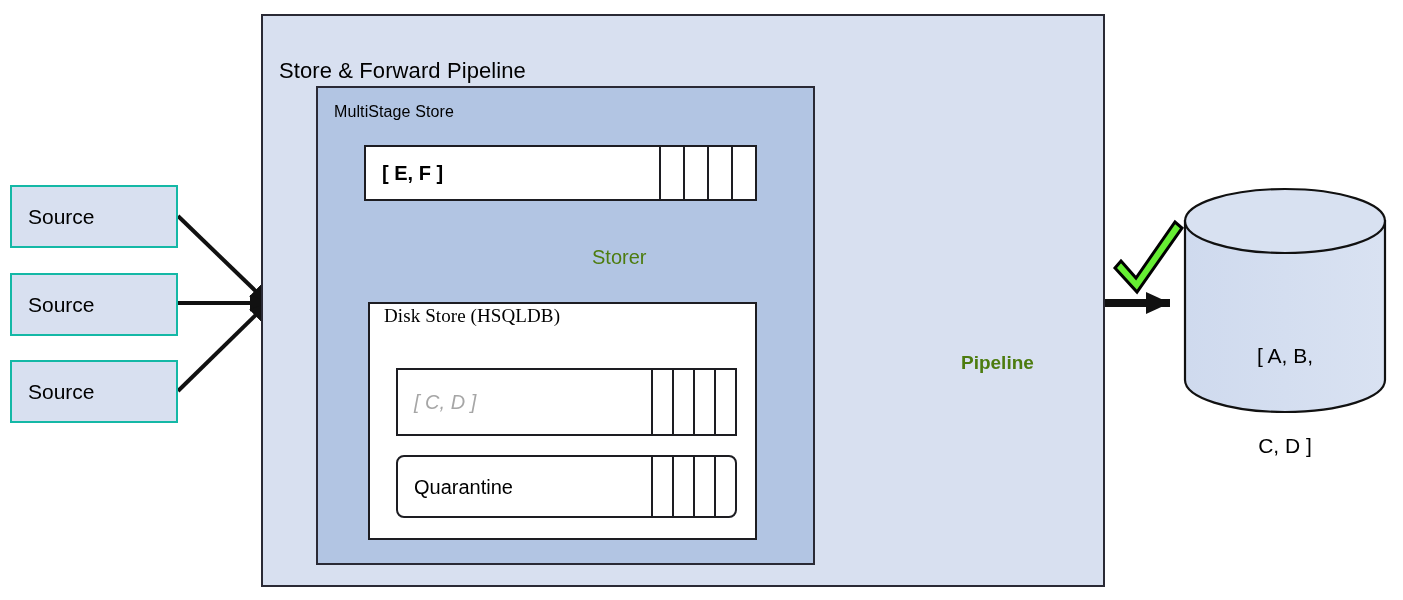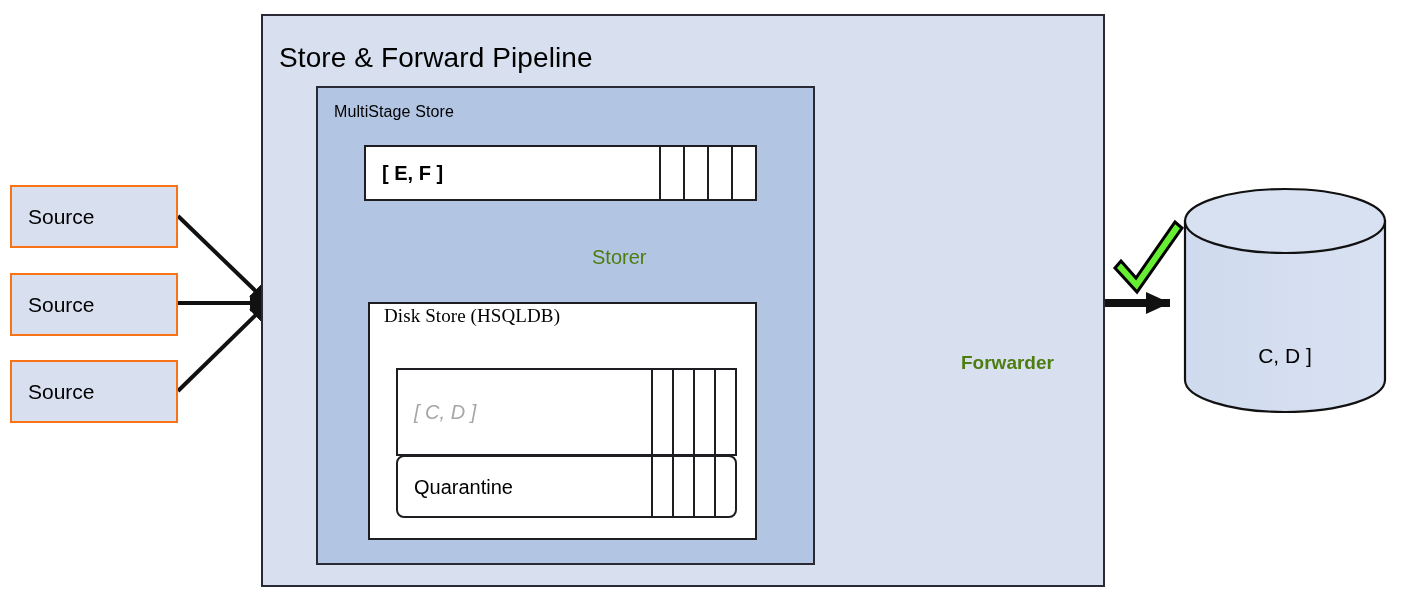--- a/index.html
+++ b/index.html
@@ -44,21 +44,21 @@
     border: 2px solid #1d1d22;
   }
   .box-title {
     position: absolute;
     left: 16px;
     font-size: 21px;
     color: #000000;
     white-space: nowrap;
     letter-spacing: .1px;
   }
-  .pipeline-box > .box-title { top: 26px; font-size: 28px; }
+  .pipeline-box > .box-title { top: 42px; font-size: 22px; }
   .multistage-box > .box-title { top: 15px; font-size: 16px; }
   .diskstore-box > .box-title { top: 1px; left: 14px; font-size: 19px; font-family: Liberation Serif, serif; }
 
   
   .queue {
     position: absolute;
     background: #ffffff;
     border: 2px solid #1d1d22;
     box-sizing: border-box;
   }
@@ -82,35 +82,35 @@
   .slots i {
     display: block;
     border-left: 2px solid #1d1d22;
     height: 100%;
   }
 
   .mem-queue { left: 364px; top: 145px; width: 393px; height: 56px; }
   .mem-queue .slots { width: 96px; }
   .mem-queue .slots i { width: 24px; }
 
-  .cd-queue { left: 396px; top: 368px; width: 341px; height: 88px; }
+  .cd-queue { left: 396px; top: 368px; width: 341px; height: 68px; }
   .cd-queue .slots { width: 84px; }
   .cd-queue .slots i { width: 21px; }
 
   .quarantine-queue { left: 396px; top: 455px; width: 341px; height: 63px; border-radius: 8px; }
   .quarantine-queue .slots { width: 84px; }
   .quarantine-queue .slots i { width: 21px; }
 
   
   .source-box {
     left: 10px;
     width: 168px;
     height: 63px;
     background: #d8e0f0;
-    border: 2px solid #f97316;
+    border: 2px solid #14b8a6;
   }
   .source-box span {
     position: absolute;
     left: 16px;
     top: 50%;
     transform: translateY(-50%);
     font-size: 21px;
     color: #000;
   }
   .source-1 { top: 185px; }
@@ -243,17 +243,18 @@
   <span>Source</span>
 </div>
 <div class="node source-box source-2">
   <span>Source</span>
 </div>
 <div class="node source-box source-3">
   <span>Source</span>
 </div>
 
 <div class="free-label storer-label">Storer</div>
-<div class="free-label forwarder-label">Forwarder</div>
+<div class="free-label forwarder-label">Pipeline</div>
 
 <div class="db-text">
+  <div>[ A, B,</div>
   <div><b>C, D</b><span> ]</span></div>
 </div>
 
 </body></html>

